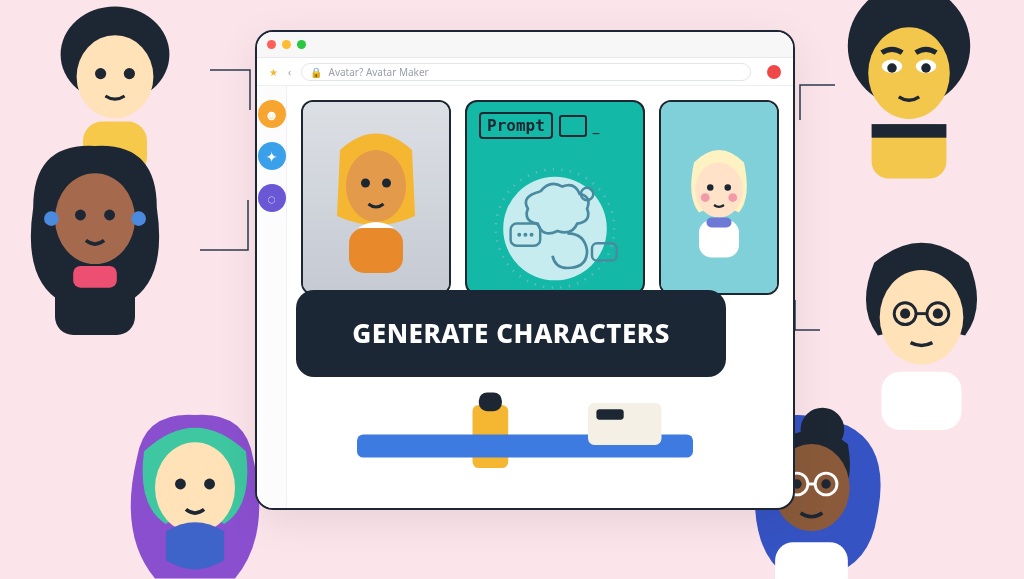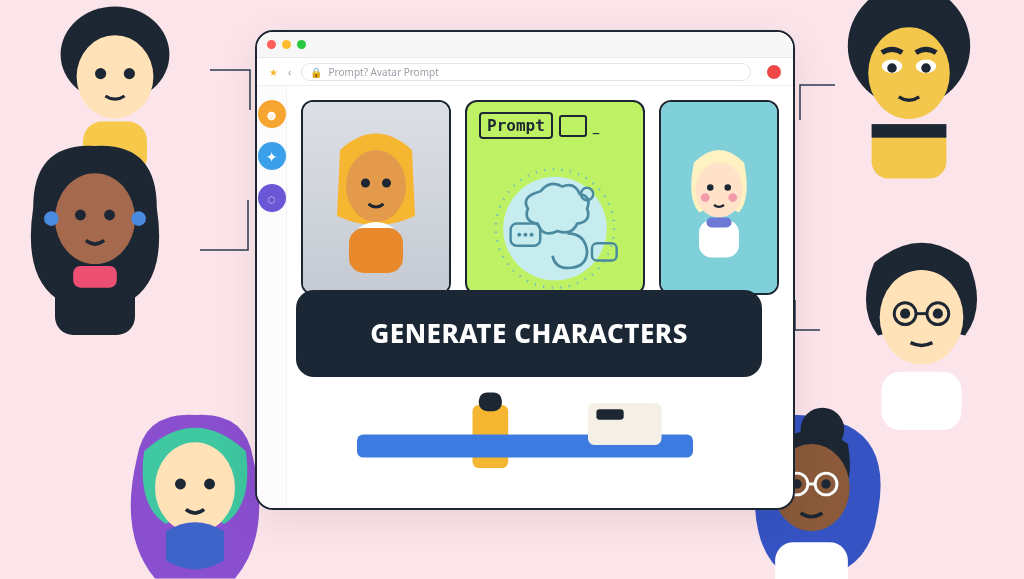--- a/index.html
+++ b/index.html
@@ -96,21 +96,21 @@
     .content{
       flex:1;
       padding:14px;
       display:flex;
       gap:14px;
     }
     .card{
       border:2px solid #1d2733;
       border-radius:12px;
       overflow:hidden;
-      background:#bef264;
+      background:#14b8a6;
     }
     .card.a{ width:150px; height:195px; }
     .card.b{ width:180px; height:195px; display:flex;flex-direction:column; }
     .card.c{ width:120px; height:195px; }
 
     .card.a .inner{
       width:100%;height:100%;
       background:linear-gradient(#dcdfe4,#c5cad3);
       display:flex;align-items:center;justify-content:center;
     }
@@ -147,21 +147,21 @@
       display:flex;
       align-items:flex-end;
       justify-content:center;
     }
 
     
     .callout{
       position:absolute;
       top:290px;
       left:296px;
-      width:466px;
+      width:430px;
       background:#1b2735;
       color:#fff;
       border-radius:18px;
       padding:26px 28px;
       text-align:center;
       font-weight:800;
       letter-spacing:.5px;
       font-size:26px;
       line-height:1.35;
       font-family: "Comic Sans MS", "Marker Felt", system-ui, sans-serif;
@@ -257,21 +257,21 @@
   <div class="titlebar">
     <span class="dot red"></span>
     <span class="dot yl"></span>
     <span class="dot gn"></span>
   </div>
   <div class="addrbar">
     <span style="color:#f5b632">★</span>
     <span>‹</span>
     <div class="url-pill">
       <span>🔒</span>
-      <span>Prompt? Avatar Prompt</span>
+      <span>Avatar? Avatar Maker</span>
     </div>
     <span class="x-dot"></span>
   </div>
 
   <div class="app-body">
     <div class="sidebar">
       <div class="s-item" style="background:#f7a531">☻</div>
       <div class="s-item" style="background:#3aa0ea">✦</div>
       <div class="s-item" style="background:#6a57d5">◌</div>
     </div>

